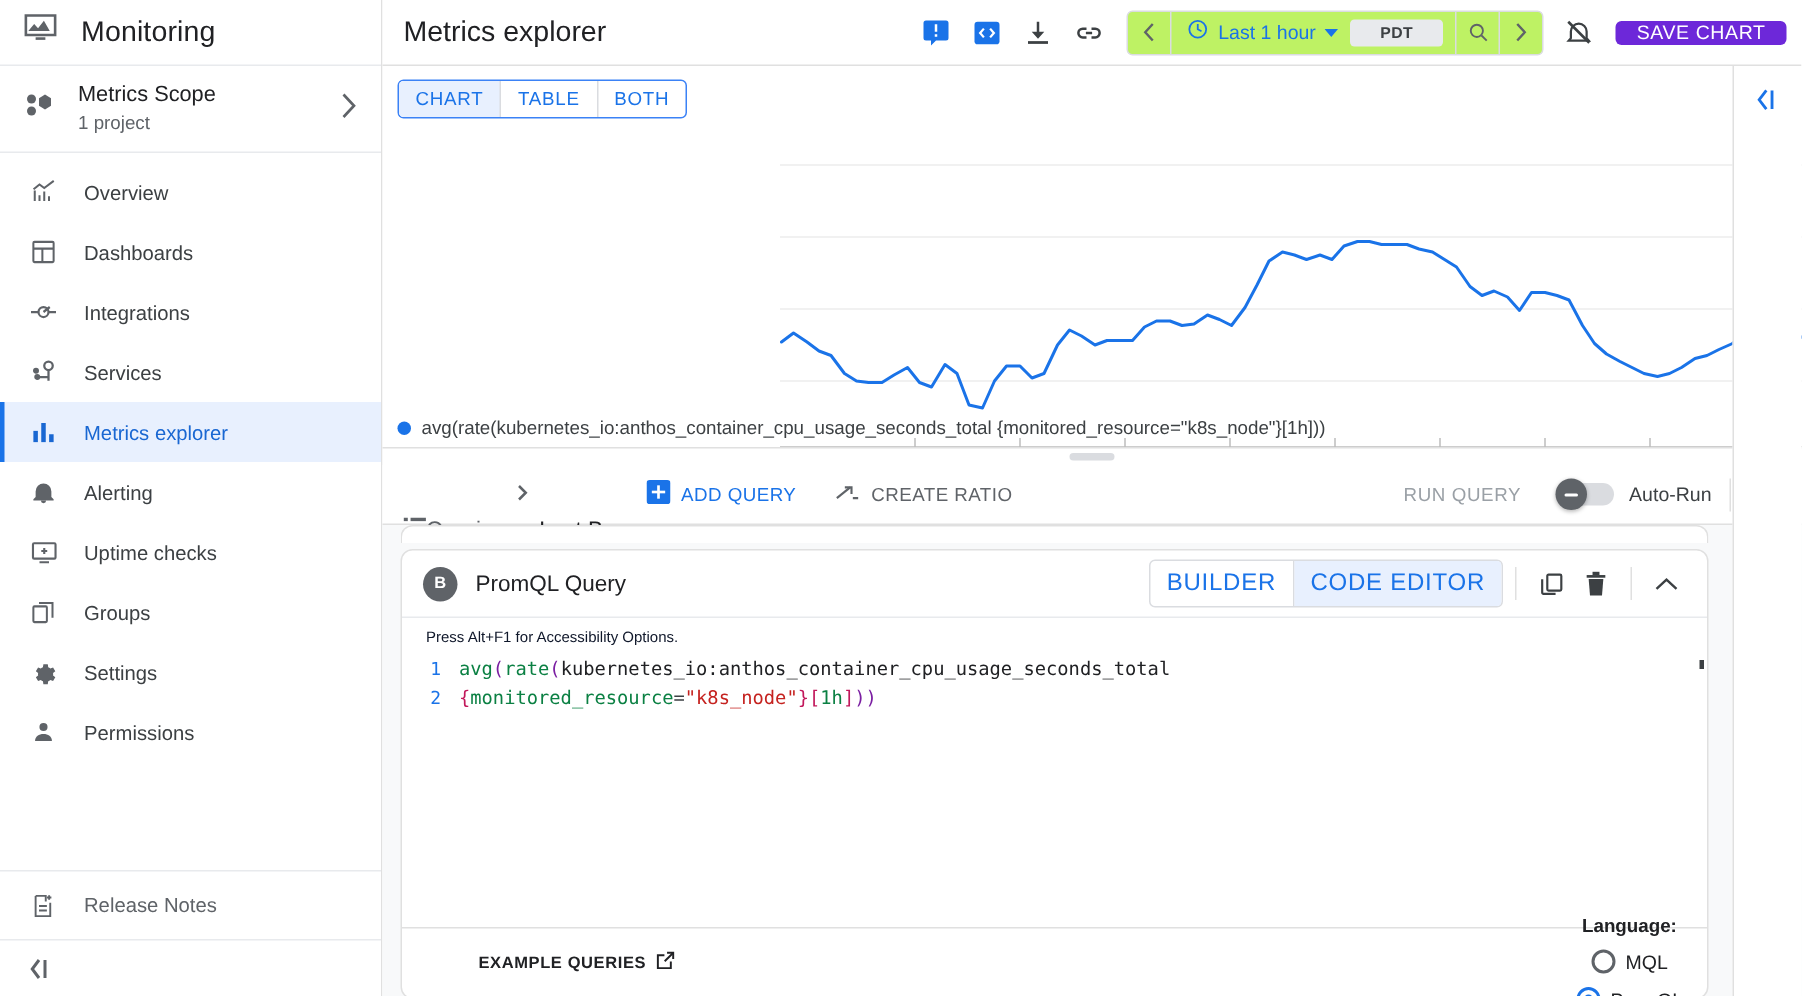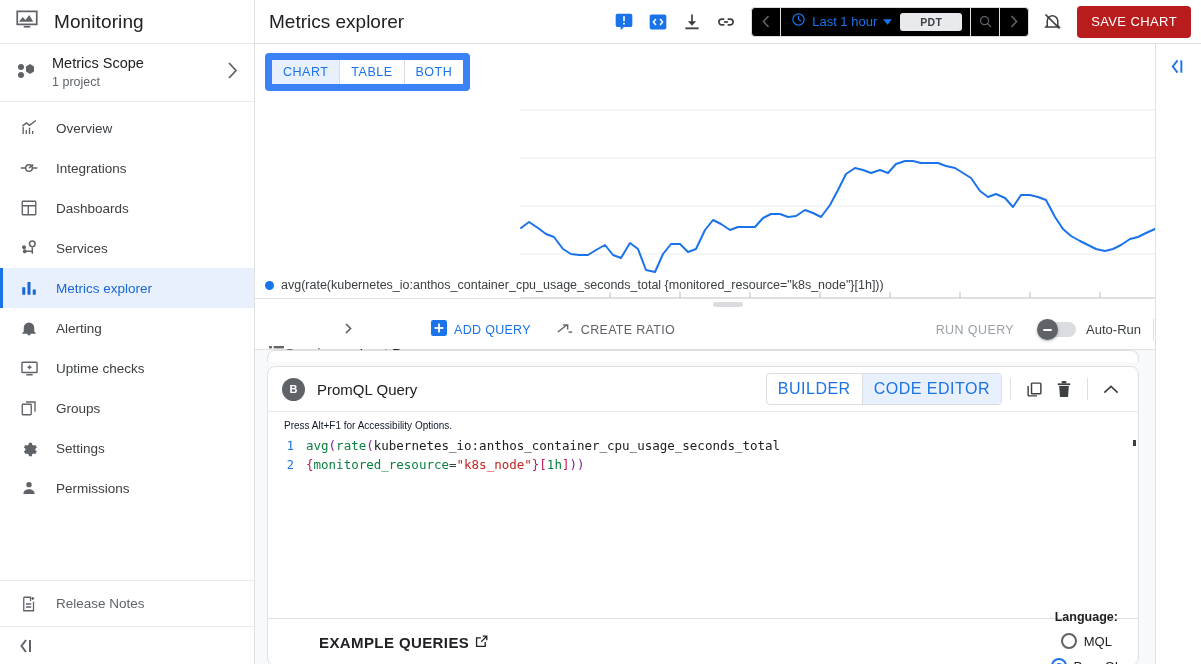--- a/index.html
+++ b/index.html
@@ -64,47 +64,47 @@
     border-bottom: 1px solid #e0e0e0; flex: 0 0 44px;
   }
   .page-title { font-size: 19px; color:#202124; font-weight:400; flex: 1 1 auto; }
   .tb-icon {
     width: 34px; height: 34px; display:flex; align-items:center; justify-content:center;
     cursor:pointer; color:#1a73e8; border-radius:50%;
   }
   .tb-icon.grey { color: #3c4043; }
   .timerange {
     display:flex; align-items:flex-start; height: 30px; border:1px solid #dadce0;
-    border-radius:4px; margin-left: 8px; overflow:hidden; background:#000000;
+    border-radius:4px; margin-left: 8px; overflow:hidden; background:#bef264;
   }
   .tr-btn {
     width: 28px; height: 28px; display:flex; align-items:center; justify-content:center;
     color:#5f6368; cursor:pointer; font-size: 14px;
   }
   .tr-div { width:1px; align-self:stretch; background:#dadce0; }
   .tr-main {
     display:flex; align-items:center; gap:6px; padding: 0 8px 0 10px; cursor:pointer; height:100%;
   }
   .tr-label { font-size: 13px; color: #1a73e8; }
   .tr-caret { color:#1a73e8; font-size: 9px; }
   .tr-tz {
     font-size: 10.5px; font-weight:700; color:#3c4043; background:#e8eaed;
     border-radius:3px; padding: 3px 20px; margin-left:2px; letter-spacing:.3px;
   }
   .save-chart {
-    background:#b91c1c; color:#fff; font-size:13px; font-weight:500; letter-spacing:.4px;
-    border:none; border-radius:4px; height:32px; padding: 0 14px; margin-left: 8px; cursor:pointer;
+    background:#6d28d9; color:#fff; font-size:13px; font-weight:500; letter-spacing:.4px;
+    border:none; border-radius:4px; height:16px; padding: 0 14px; margin-left: 8px; cursor:pointer;
     font-family: "Liberation Sans", sans-serif;
   }
 
   
   .chart-wrap { position:relative; flex: 0 0 254px; padding: 0; }
   .seg-abs { position:absolute; left: 10px; top: 9px; z-index:5; }
   .seg {
-    display:inline-flex; border:7px solid #3b82f6; border-radius:4px; overflow:hidden; background:#fff;align-items:flex-end;
+    display:inline-flex; border:1px solid #3b82f6; border-radius:4px; overflow:hidden; background:#fff;align-items:flex-end;
   }
   .seg span {
     font-size: 12.5px; font-weight:500; letter-spacing:.5px; color:#1a73e8;
     padding: 5px 11px; cursor:pointer; border-right:1px solid #dadce0;
   }
   .seg span:last-child { border-right:none; }
   .seg span.on { background:#e8f0fe; }
 
   .plot { position:absolute; left:0; right:0; top:0; height: 254px; }
   .legend-row {
@@ -195,21 +195,21 @@
   .t-op { color: #3c4043; }
 
   .editor-scroll {
     position:absolute; right: 2px; top: 28px; width: 3px; height: 6px; background:#3c4043;
   }
   .card-foot {
     height: 47px; border-top:1px solid #e0e0e0; display:flex; align-items:center;
     padding: 0 16px 0 18px; flex:0 0 47px;
   }
   .ex-q {
-    font-size: 15px; font-weight:700; letter-spacing:.4px; color:#202124;
+    font-size: 11px; font-weight:700; letter-spacing:.4px; color:#202124;
     display:flex; align-items:center; gap:6px; cursor:pointer;padding-left:33px;
   }
   .lang-wrap { margin-left:auto; display:flex; align-items:center; gap:9px; font-size:13px; color:#202124;flex-direction:column; }
   .lang-label { font-weight:700; font-size:12.5px; }
   .radio-item { display:flex; align-items:center; gap:7px; cursor:pointer; font-size:13px;}
   .radio {
     width:16px; height:16px; border-radius:50%; border:2px solid #5f6368; position:relative;
   }
   .radio.on { border-color:#1a73e8; }
   .radio.on::after {
@@ -266,35 +266,35 @@
         <span class="ic">
           <svg width="19" height="19" viewBox="0 0 24 24" fill="none" stroke="currentColor" stroke-width="1.7">
             <path d="M4 19V10M8 19v-5M12 19v-8M16 19v-4"></path>
               <path d="M3 9l5-4 4 3 8-6"></path>
           </svg>
         </span>
         <span>Overview</span>
       </div>
       <div class="sb-item">
         <span class="ic">
+          <svg width="18" height="18" viewBox="0 0 24 24" fill="none" stroke="currentColor" stroke-width="1.8">
+            <rect x="3" y="3" width="18" height="18" rx="1"></rect>
+              <path d="M3 9h18M11 9v12"></path>
+          </svg>
+        </span>
+        <span>Dashboards</span>
+      </div>
+      <div class="sb-item">
+        <span class="ic">
           <svg width="20" height="20" viewBox="0 0 24 24" fill="none" stroke="currentColor" stroke-width="1.8">
             <circle cx="12" cy="12" r="4"></circle>
               <path d="M2 12h6M16 12h6M12 12l5-4"></path>
           </svg>
         </span>
         <span>Integrations</span>
-      </div>
-      <div class="sb-item">
-        <span class="ic">
-          <svg width="18" height="18" viewBox="0 0 24 24" fill="none" stroke="currentColor" stroke-width="1.8">
-            <rect x="3" y="3" width="18" height="18" rx="1"></rect>
-              <path d="M3 9h18M11 9v12"></path>
-          </svg>
-        </span>
-        <span>Dashboards</span>
       </div>
       <div class="sb-item">
         <span class="ic">
           <svg width="20" height="20" viewBox="0 0 24 24" fill="none" stroke="currentColor" stroke-width="1.8">
             <circle cx="16" cy="7" r="3.4"></circle>
               <circle cx="6" cy="11" r="1.5" fill="currentColor"></circle>
             <path d="M16 11v8M9 16h7"></path>
               <circle cx="7" cy="16" r="1.5" fill="currentColor"></circle>
           </svg>
         </span>

